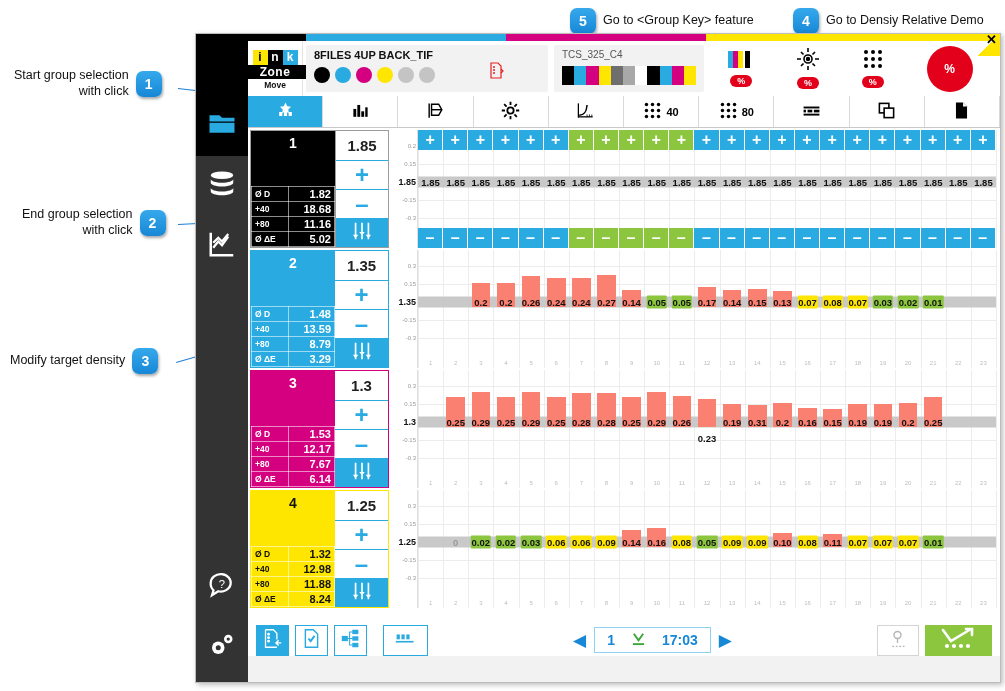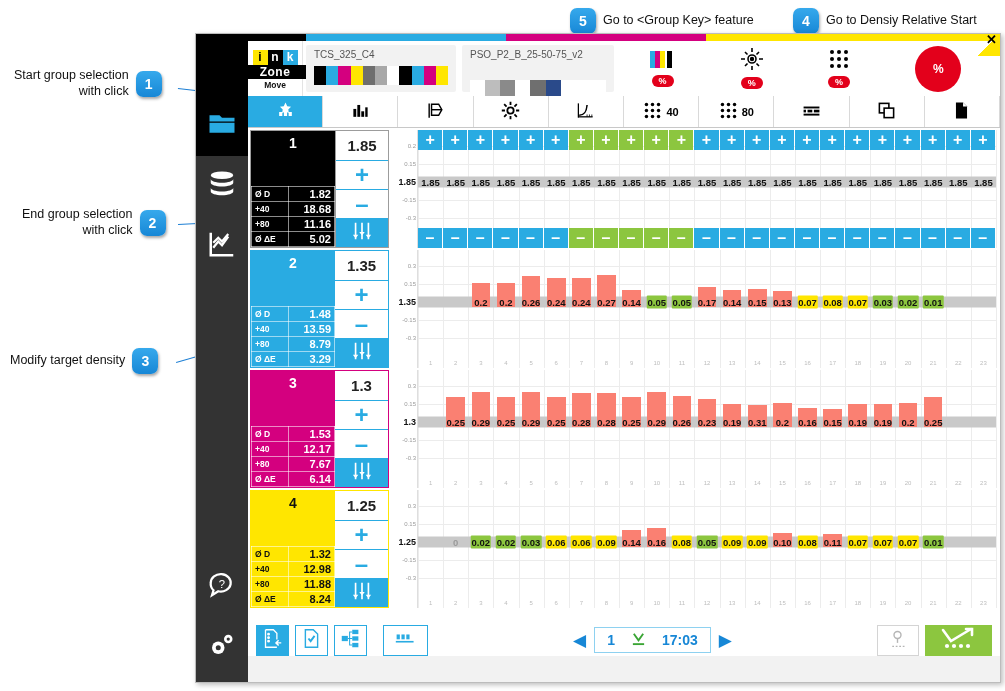--- a/index.html
+++ b/index.html
@@ -285,21 +285,21 @@
   <div class="badge">3</div>
 </div>
 
 <div class="callout" style="left:570px; top:8px;">
   <div class="badge">5</div>
   <div class="cotext">Go to &lt;Group Key&gt; feature</div>
 </div>
 
 <div class="callout" style="left:793px; top:8px;">
   <div class="badge">4</div>
-  <div class="cotext">Go to Densiy Relative Start</div>
+  <div class="cotext">Go to Densiy Relative Demo</div>
 </div>
 
 <div id="app">
 
   <div id="topstrip">
     <div></div>
     <div></div>
     <div></div>
     <div></div>
   </div>
@@ -359,52 +359,58 @@
     <div id="logo">
       <div class="logorow">
         <span>i</span>
         <span>n</span>
         <span>k</span>
       </div>
       <div class="logozone">Zone</div>
       <div class="logomove">Move</div>
     </div>
 
+    <div class="hpanel" id="jobpanel">
+      <div id="jobtitle">8FILES 4UP BACK_TIF</div>
+      <div id="inkdots">
+        <i style="background:#000000"></i>
+        <i style="background:#29abe2"></i>
+        <i style="background:#d4007f"></i>
+        <i style="background:#ffe600"></i>
+        <i style="background:#c4c4c4"></i>
+        <i style="background:#c4c4c4"></i>
+      </div>
+      <div id="printicon">
+        <svg width="14" height="17" viewBox="0 0 14 17" fill="none" stroke="#e62222" stroke-width="1.2">
+          <path d="M1 1h7l3 3v12H1z"></path>
+            <circle cx="4" cy="5" r="1" fill="#e62222" stroke="none"></circle>
+          <circle cx="4" cy="8" r="1" fill="#e62222" stroke="none"></circle>
+            <circle cx="4" cy="11" r="1" fill="#e62222" stroke="none"></circle>
+          <path d="M11 7l2 2-2 2"></path>
+        </svg>
+      </div>
+    </div>
 
     <div class="hpanel" id="curvepanel">
       <div class="panellabel">TCS_325_C4</div>
       <div id="colorbars">
         <i style="background:#000"></i>
         <i style="background:#29abe2"></i>
         <i style="background:#d4007f"></i>
         <i style="background:#ffe600"></i>
         <i style="background:#6e6e6e"></i>
         <i style="background:#a8a8a8"></i>
         <i style="background:#ffffff"></i>
         <i style="background:#000"></i>
         <i style="background:#29abe2"></i>
         <i style="background:#d4007f"></i>
         <i style="background:#ffe600"></i>
       </div>
     </div>
 
-    <div class="hpanel" id="strippanel">
-      <div class="panellabel">PSO_P2_B_25-50-75_v2</div>
-      <div class="bars">
-        <i style="background:#fff"></i>
-        <i style="background:#bdbdbd"></i>
-        <i style="background:#8a8a8a"></i>
-        <i style="background:#ffffff"></i>
-        <i style="background:#6f6f6f"></i>
-        <i style="background:#2a4a8a"></i>
-        <i style="background:#ffffff"></i>
-        <i style="background:#ffffff"></i>
-        <i style="background:#ffffff"></i>
-      </div>
-    </div>
 
     <div id="pctgroup">
       <div class="pctitem">
         <span>
           <svg width="26" height="17" viewBox="0 0 26 17">
             <rect x="0" y="0" width="5" height="17" fill="#29abe2"></rect>
             <rect x="5" y="0" width="5" height="17" fill="#d4007f"></rect>
             <rect x="10" y="0" width="5" height="17" fill="#ffe600"></rect>
             <rect x="17" y="0" width="5" height="17" fill="#000"></rect>
           </svg>
@@ -1039,21 +1045,21 @@
             <div class="vlabel" style="left: 28.2609%; transform: translate(-50%, -50%); top: 52px;">0.28</div>
             <div class="bar" style="left: 31%; width: 3.21739%; height: 33.6px; top: 23.4px; background: rgb(250, 128, 114);"></div>
             <div class="vlabel" style="left: 32.6087%; transform: translate(-50%, -50%); top: 52px;">0.28</div>
             <div class="bar" style="left: 35.3478%; width: 3.21739%; height: 30px; top: 27px; background: rgb(250, 128, 114);"></div>
             <div class="vlabel" style="left: 36.9565%; transform: translate(-50%, -50%); top: 52px;">0.25</div>
             <div class="bar" style="left: 39.6957%; width: 3.21739%; height: 34.8px; top: 22.2px; background: rgb(250, 128, 114);"></div>
             <div class="vlabel" style="left: 41.3043%; transform: translate(-50%, -50%); top: 52px;">0.29</div>
             <div class="bar" style="left: 44.0435%; width: 3.21739%; height: 31.2px; top: 25.8px; background: rgb(250, 128, 114);"></div>
             <div class="vlabel" style="left: 45.6522%; transform: translate(-50%, -50%); top: 52px;">0.26</div>
             <div class="bar" style="left: 48.3913%; width: 3.21739%; height: 27.6px; top: 29.4px; background: rgb(250, 128, 114);"></div>
-            <div class="vlabel" style="left: 50%; transform: translate(-50%, -50%); top: 52px;">0.23</div>
+            <div class="vlabel" style="left: 50%; transform: translate(-50%, -50%); top: 68px;">0.23</div>
             <div class="bar" style="left: 52.7391%; width: 3.21739%; height: 22.8px; top: 34.2px; background: rgb(250, 128, 114);"></div>
             <div class="vlabel" style="left: 54.3478%; transform: translate(-50%, -50%); top: 52px;">0.19</div>
             <div class="bar" style="left: 57.087%; width: 3.21739%; height: 21.6px; top: 35.4px; background: rgb(250, 128, 114);"></div>
             <div class="vlabel" style="left: 58.6957%; transform: translate(-50%, -50%); top: 52px;">0.31</div>
             <div class="bar" style="left: 61.4348%; width: 3.21739%; height: 24px; top: 33px; background: rgb(250, 128, 114);"></div>
             <div class="vlabel" style="left: 63.0435%; transform: translate(-50%, -50%); top: 52px;">0.2</div>
             <div class="bar" style="left: 65.7826%; width: 3.21739%; height: 19.2px; top: 37.8px; background: rgb(250, 128, 114);"></div>
             <div class="vlabel" style="left: 67.3913%; transform: translate(-50%, -50%); top: 52px;">0.16</div>
             <div class="bar" style="left: 70.1304%; width: 3.21739%; height: 18px; top: 39px; background: rgb(250, 128, 114);"></div>
             <div class="vlabel" style="left: 71.7391%; transform: translate(-50%, -50%); top: 52px;">0.15</div>

